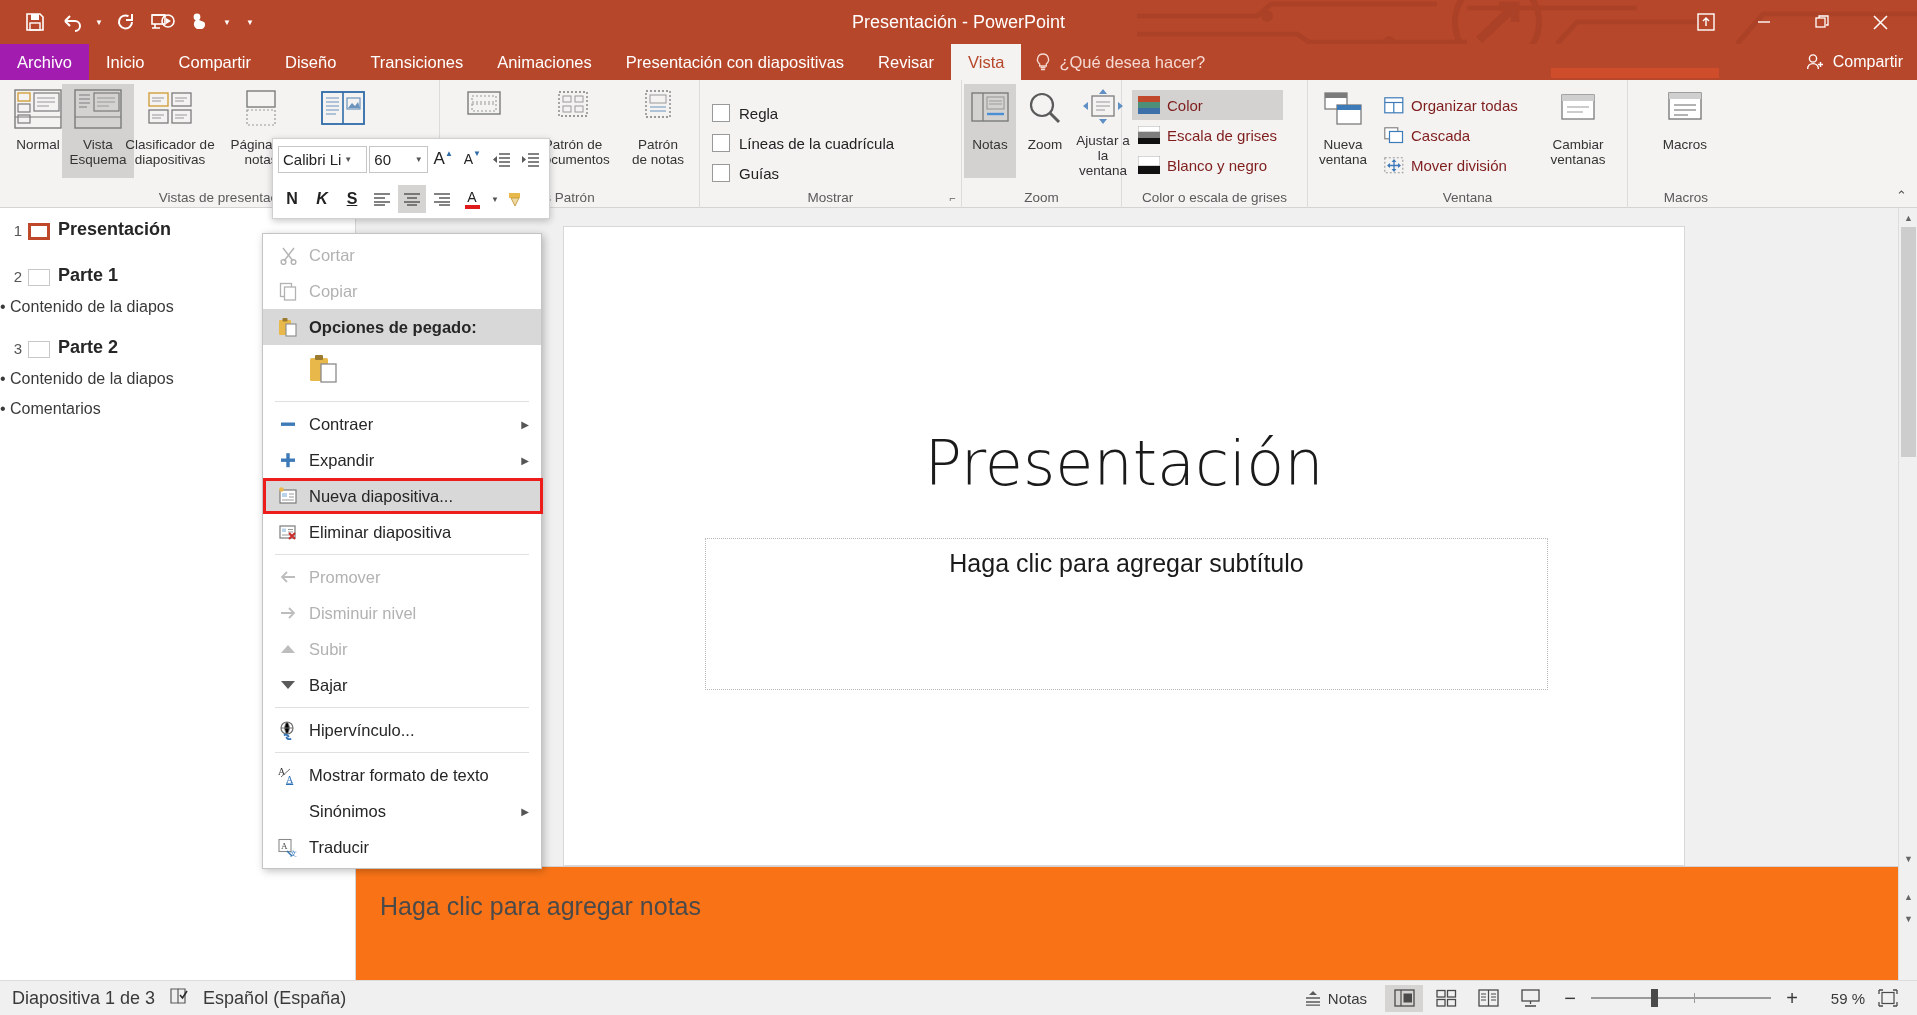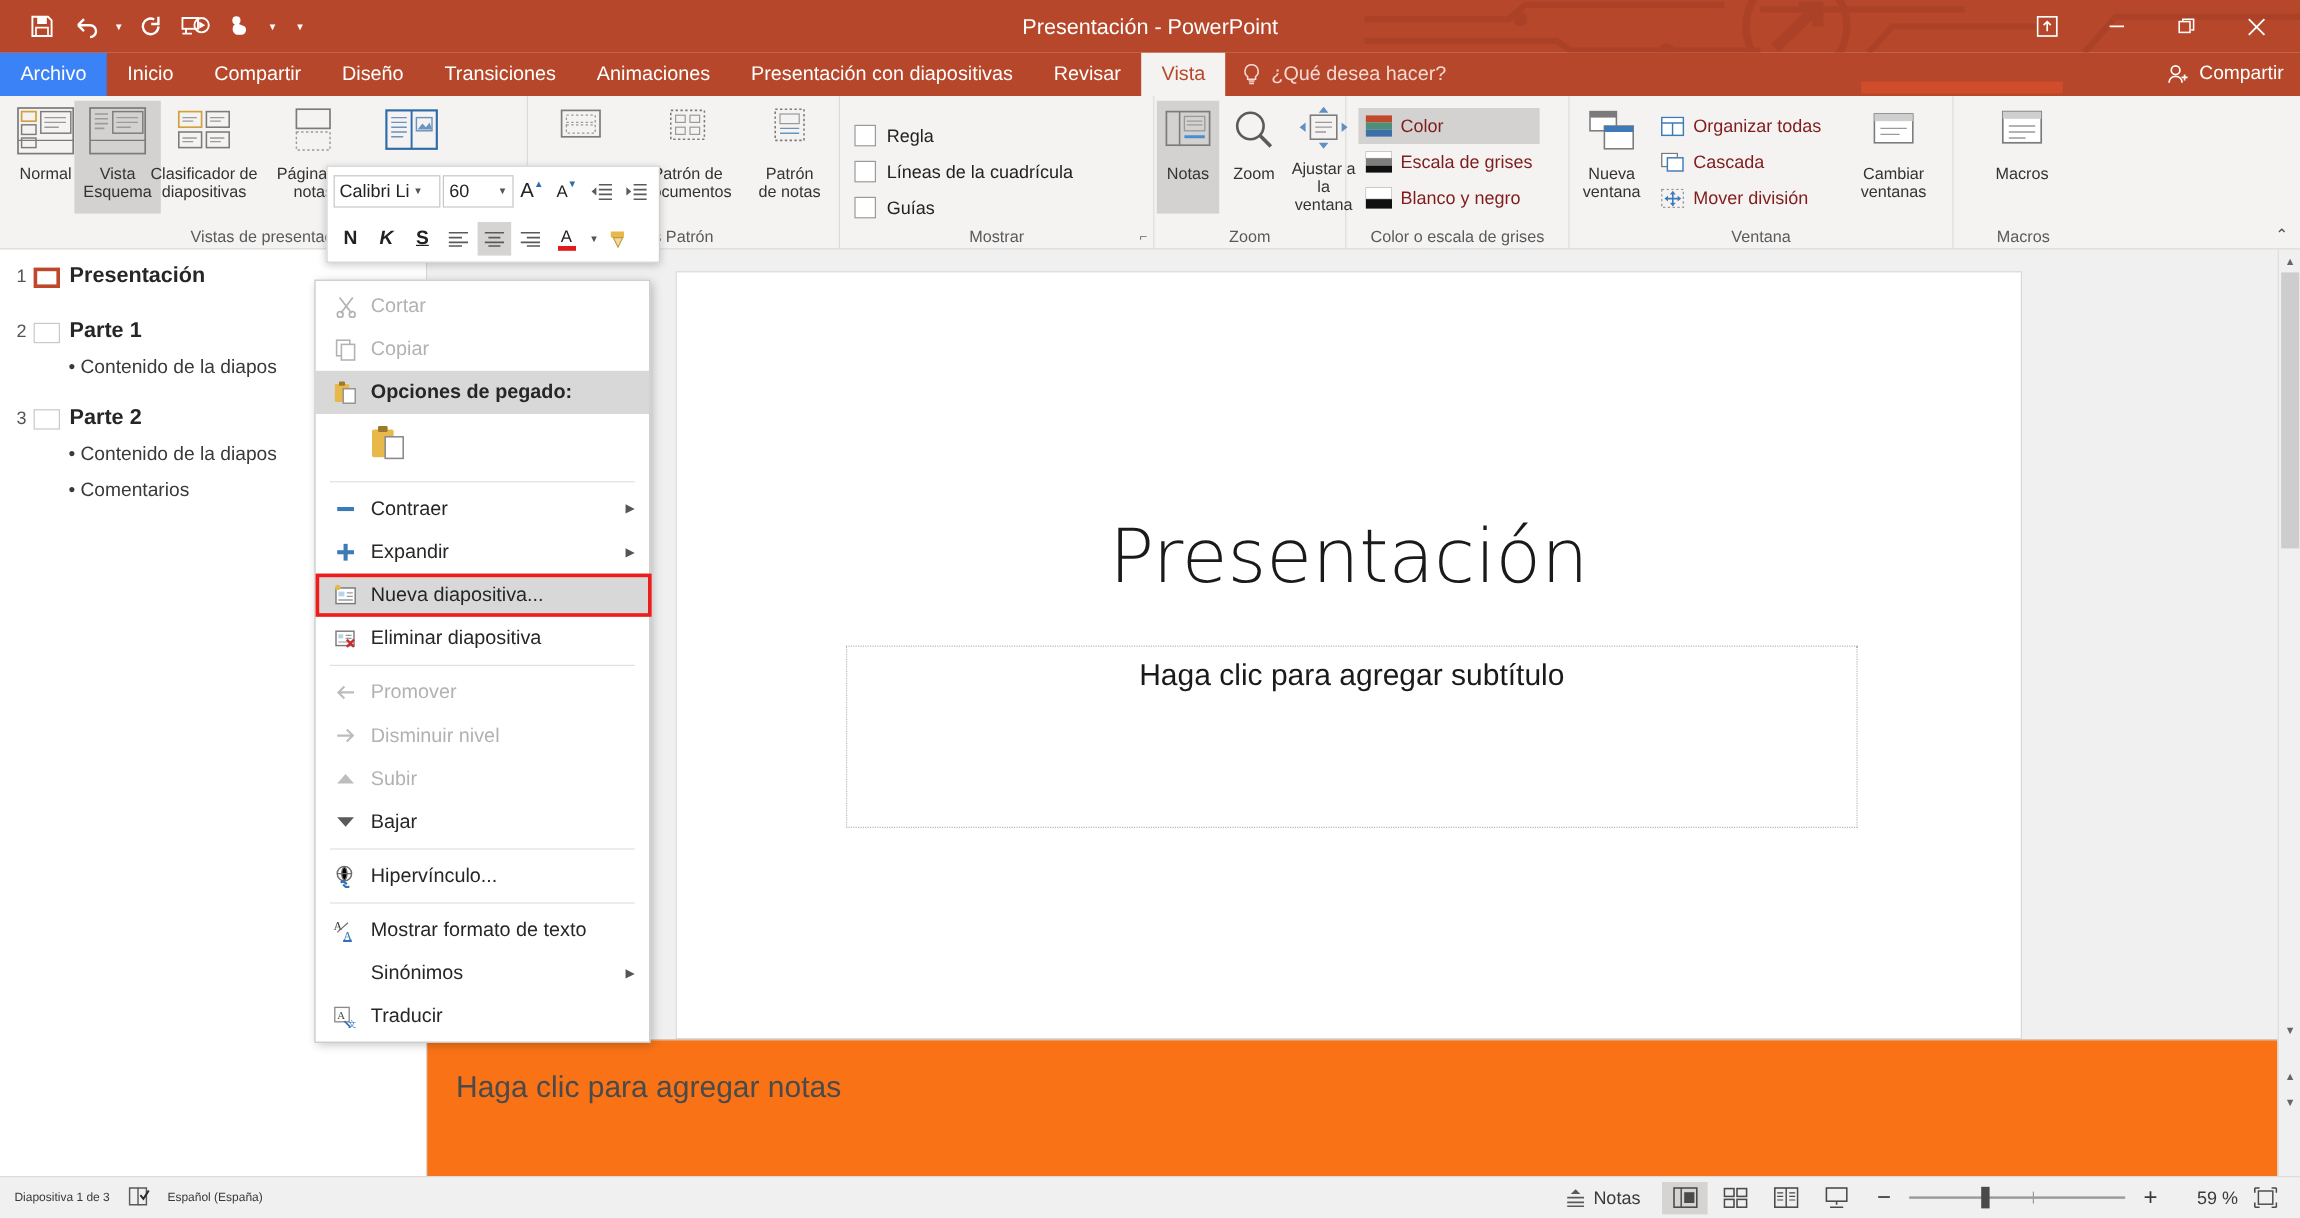--- a/index.html
+++ b/index.html
@@ -38,21 +38,21 @@
   
   .tabstrip {
     position: absolute; left: 0; top: 44px; width: 1917px; height: 36px;
     background: #b7472a;
   }
   .tabs { display: flex; align-items: stretch; height: 36px; }
   .tab {
     padding: 0 17px; height: 36px; line-height: 36px; color: #fff;
     font-size: 16.5px; white-space: nowrap;
   }
-  .tab.file { background: #3b82f6; }
+  .tab.file { background: #a21caf; }
   .tab.active { background: #f4f3f2; color: #b7472a; }
   .tellme {
     display: flex; align-items: center; gap: 8px; padding: 0 14px;
     height: 36px; color: #f5d9d2; font-size: 16.5px; white-space: nowrap;
   }
   .share {
     position: absolute; right: 14px; top: 0; height: 36px;
     display: flex; align-items: center; gap: 8px; color: #fff; font-size: 16px;
   }
   .share-underline {
@@ -113,21 +113,21 @@
     position: absolute; left: 0; top: 208px; width: 356px; height: 772px;
     background: #fff; border-right: 1px solid #d6d6d6;
   }
   .ol-row { display: flex; align-items: flex-start; padding: 0 6px; }
   .ol-num { width: 16px; text-align: right; font-size: 15px; color: #555;
     padding-top: 4px; }
   .ol-thumb { width: 22px; height: 17px; background: #fff; border: 1px solid #c8c8c8;
     margin: 5px 8px 0 6px; flex: none; }
   .ol-thumb.sel { border: 3px solid #c0482a; }
   .ol-title { font-size: 18px; font-weight: bold; color: #262626; padding-top: 1px; }
-  .ol-bullet { font-size: 16px; color: #3a3a3a; padding-left: 57px;
+  .ol-bullet { font-size: 16px; color: #3a3a3a; 
     white-space: nowrap; }
 
   
   .ctxmenu {
     position: absolute; left: 262px; top: 233px; width: 280px;
     background: #fff; border: 1px solid #c4c4c4;
     box-shadow: 2px 2px 8px rgba(0,0,0,.25); z-index: 60; padding: 3px 0;
   }
   .ctx-item {
     display: flex; align-items: center; height: 36px; padding: 0 10px;
@@ -182,21 +182,21 @@
   .vs-thumb { position: absolute; top: 19px; left: 2px; width: 15px; height: 230px;
     background: #cdcdcd; }
 
   
   .statusbar {
     position: absolute; left: 0; bottom: 0; width: 1917px; height: 35px;
     background: #f0f0f0; border-top: 1px solid #dcdcdc;
     display: flex; align-items: center;
   }
   .sb-left { display: flex; align-items: center; gap: 14px; padding-left: 12px;
-    font-size: 10px; color: #3a3a3a; }
+    font-size: 18px; color: #3a3a3a; }
   .sb-right { position: absolute; right: 10px; display: flex; align-items: center;
     gap: 4px; font-size: 15px; color: #3a3a3a; }
   .sb-viewbtn { width: 38px; height: 27px; display: flex; align-items: center;
     justify-content: center; }
   .sb-viewbtn.sel { background: #d6d4d2; }
   .zoomtrack { width: 180px; height: 2px; background: #9a9a9a; position: relative; }
   .zoomthumb { position: absolute; left: 60px; top: -8px; width: 7px; height: 18px;
     background: #4a4a4a; }
   .zoomtick { position: absolute; left: 103px; top: -4px; width: 1px; height: 10px;
     background: #9a9a9a; }

